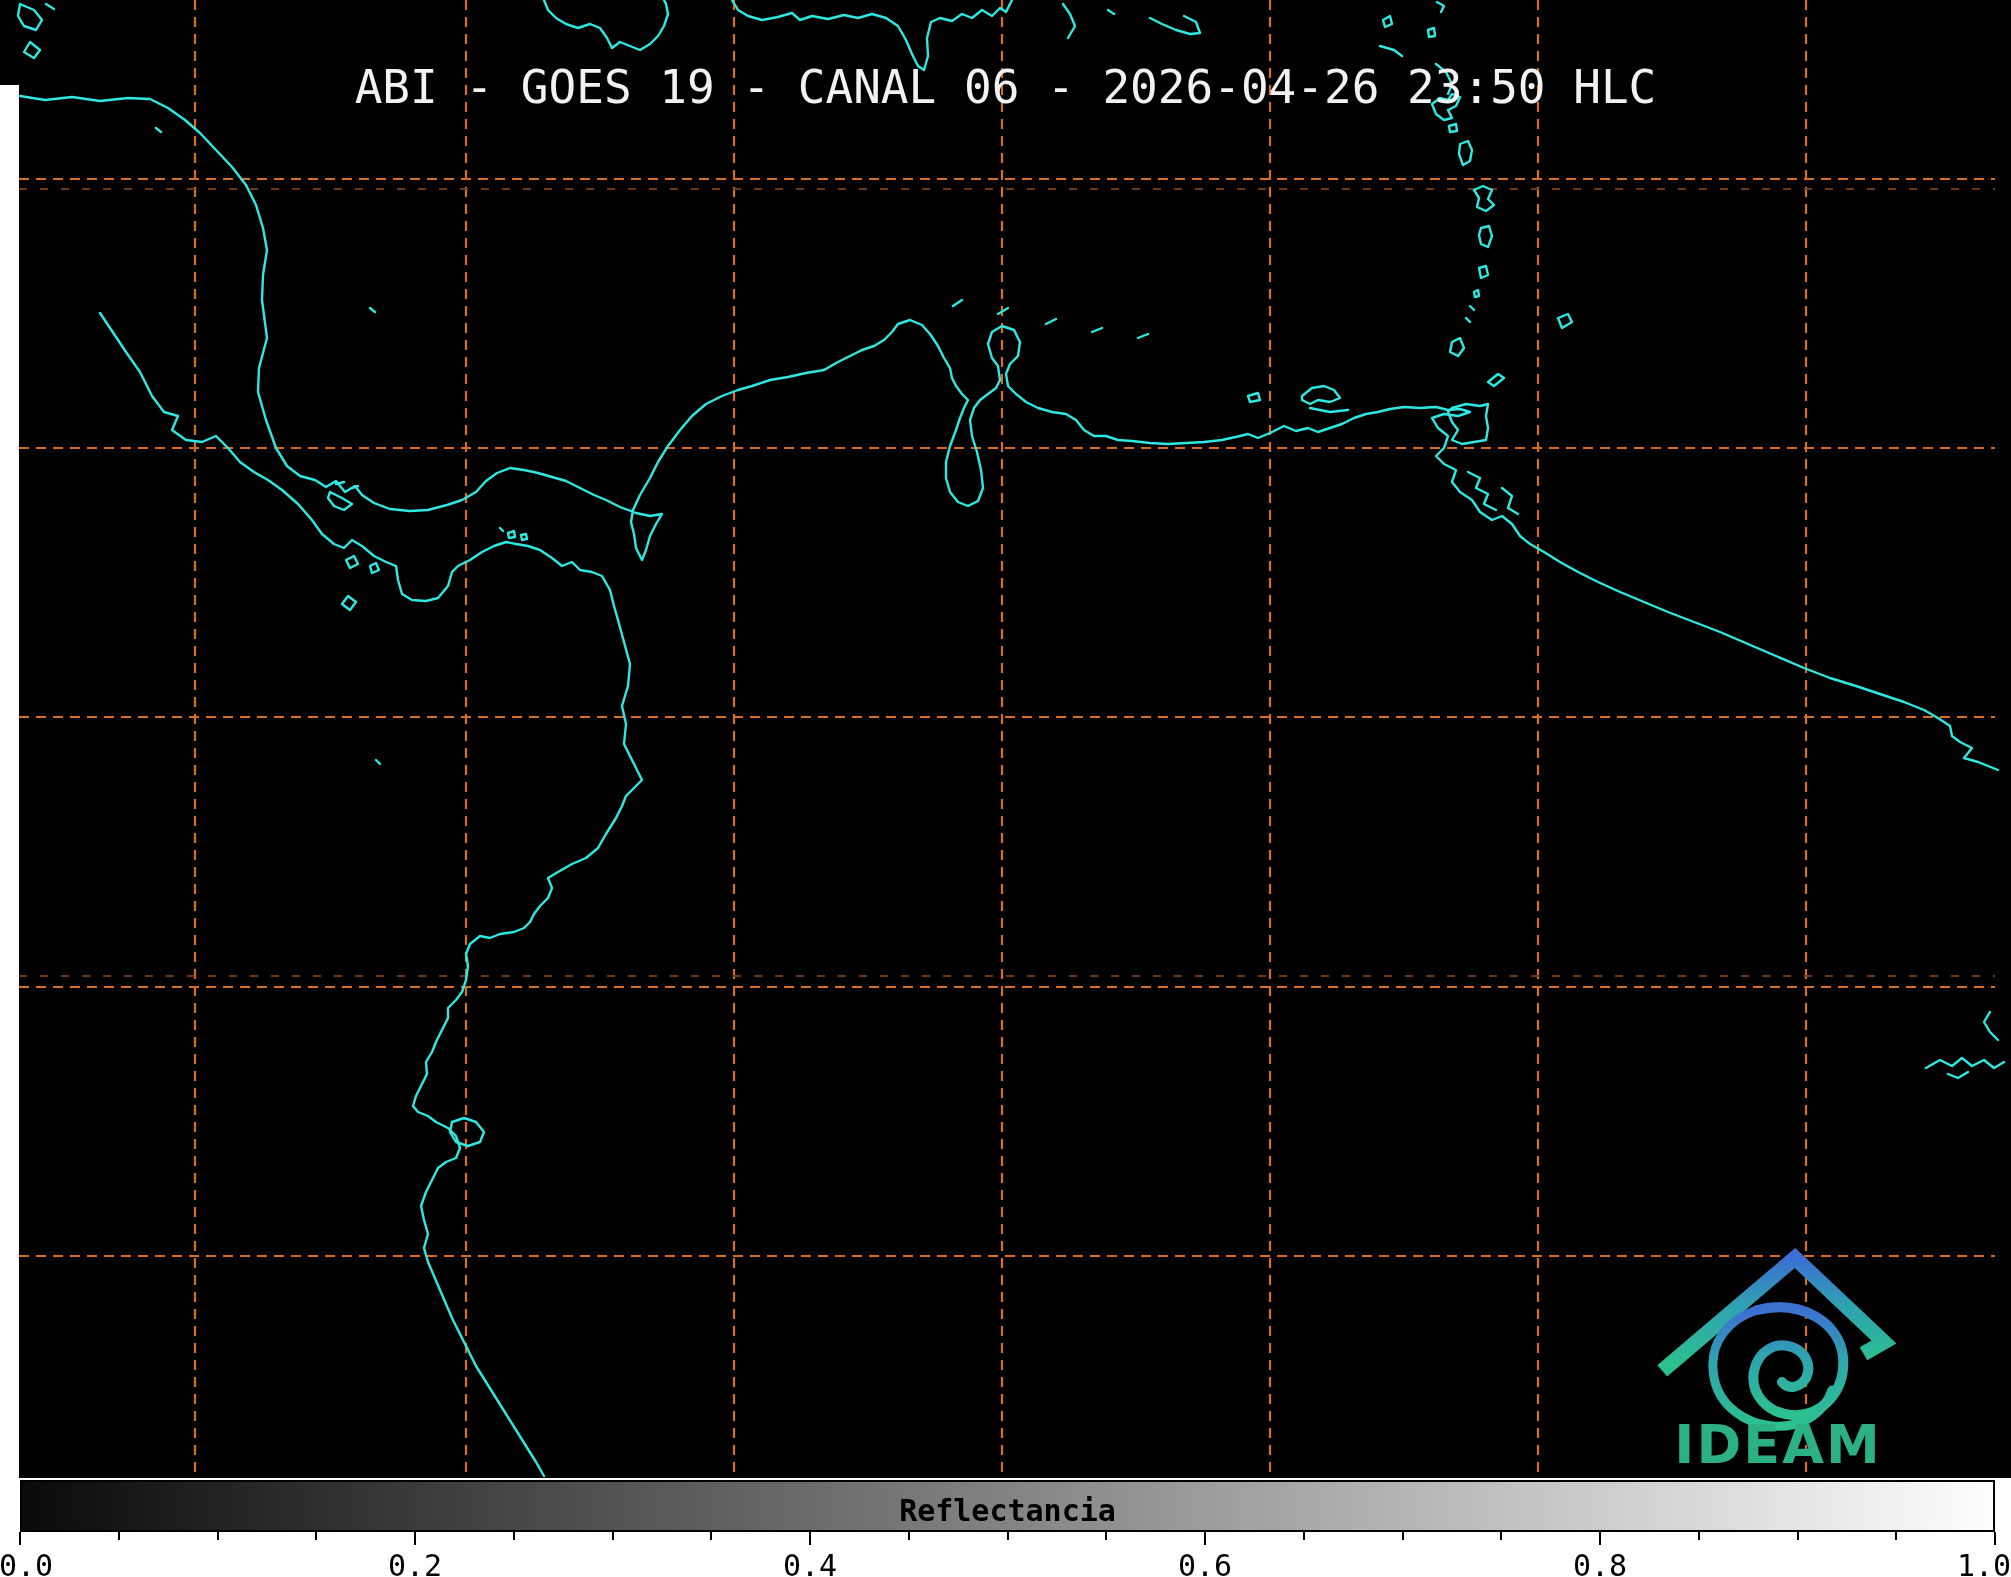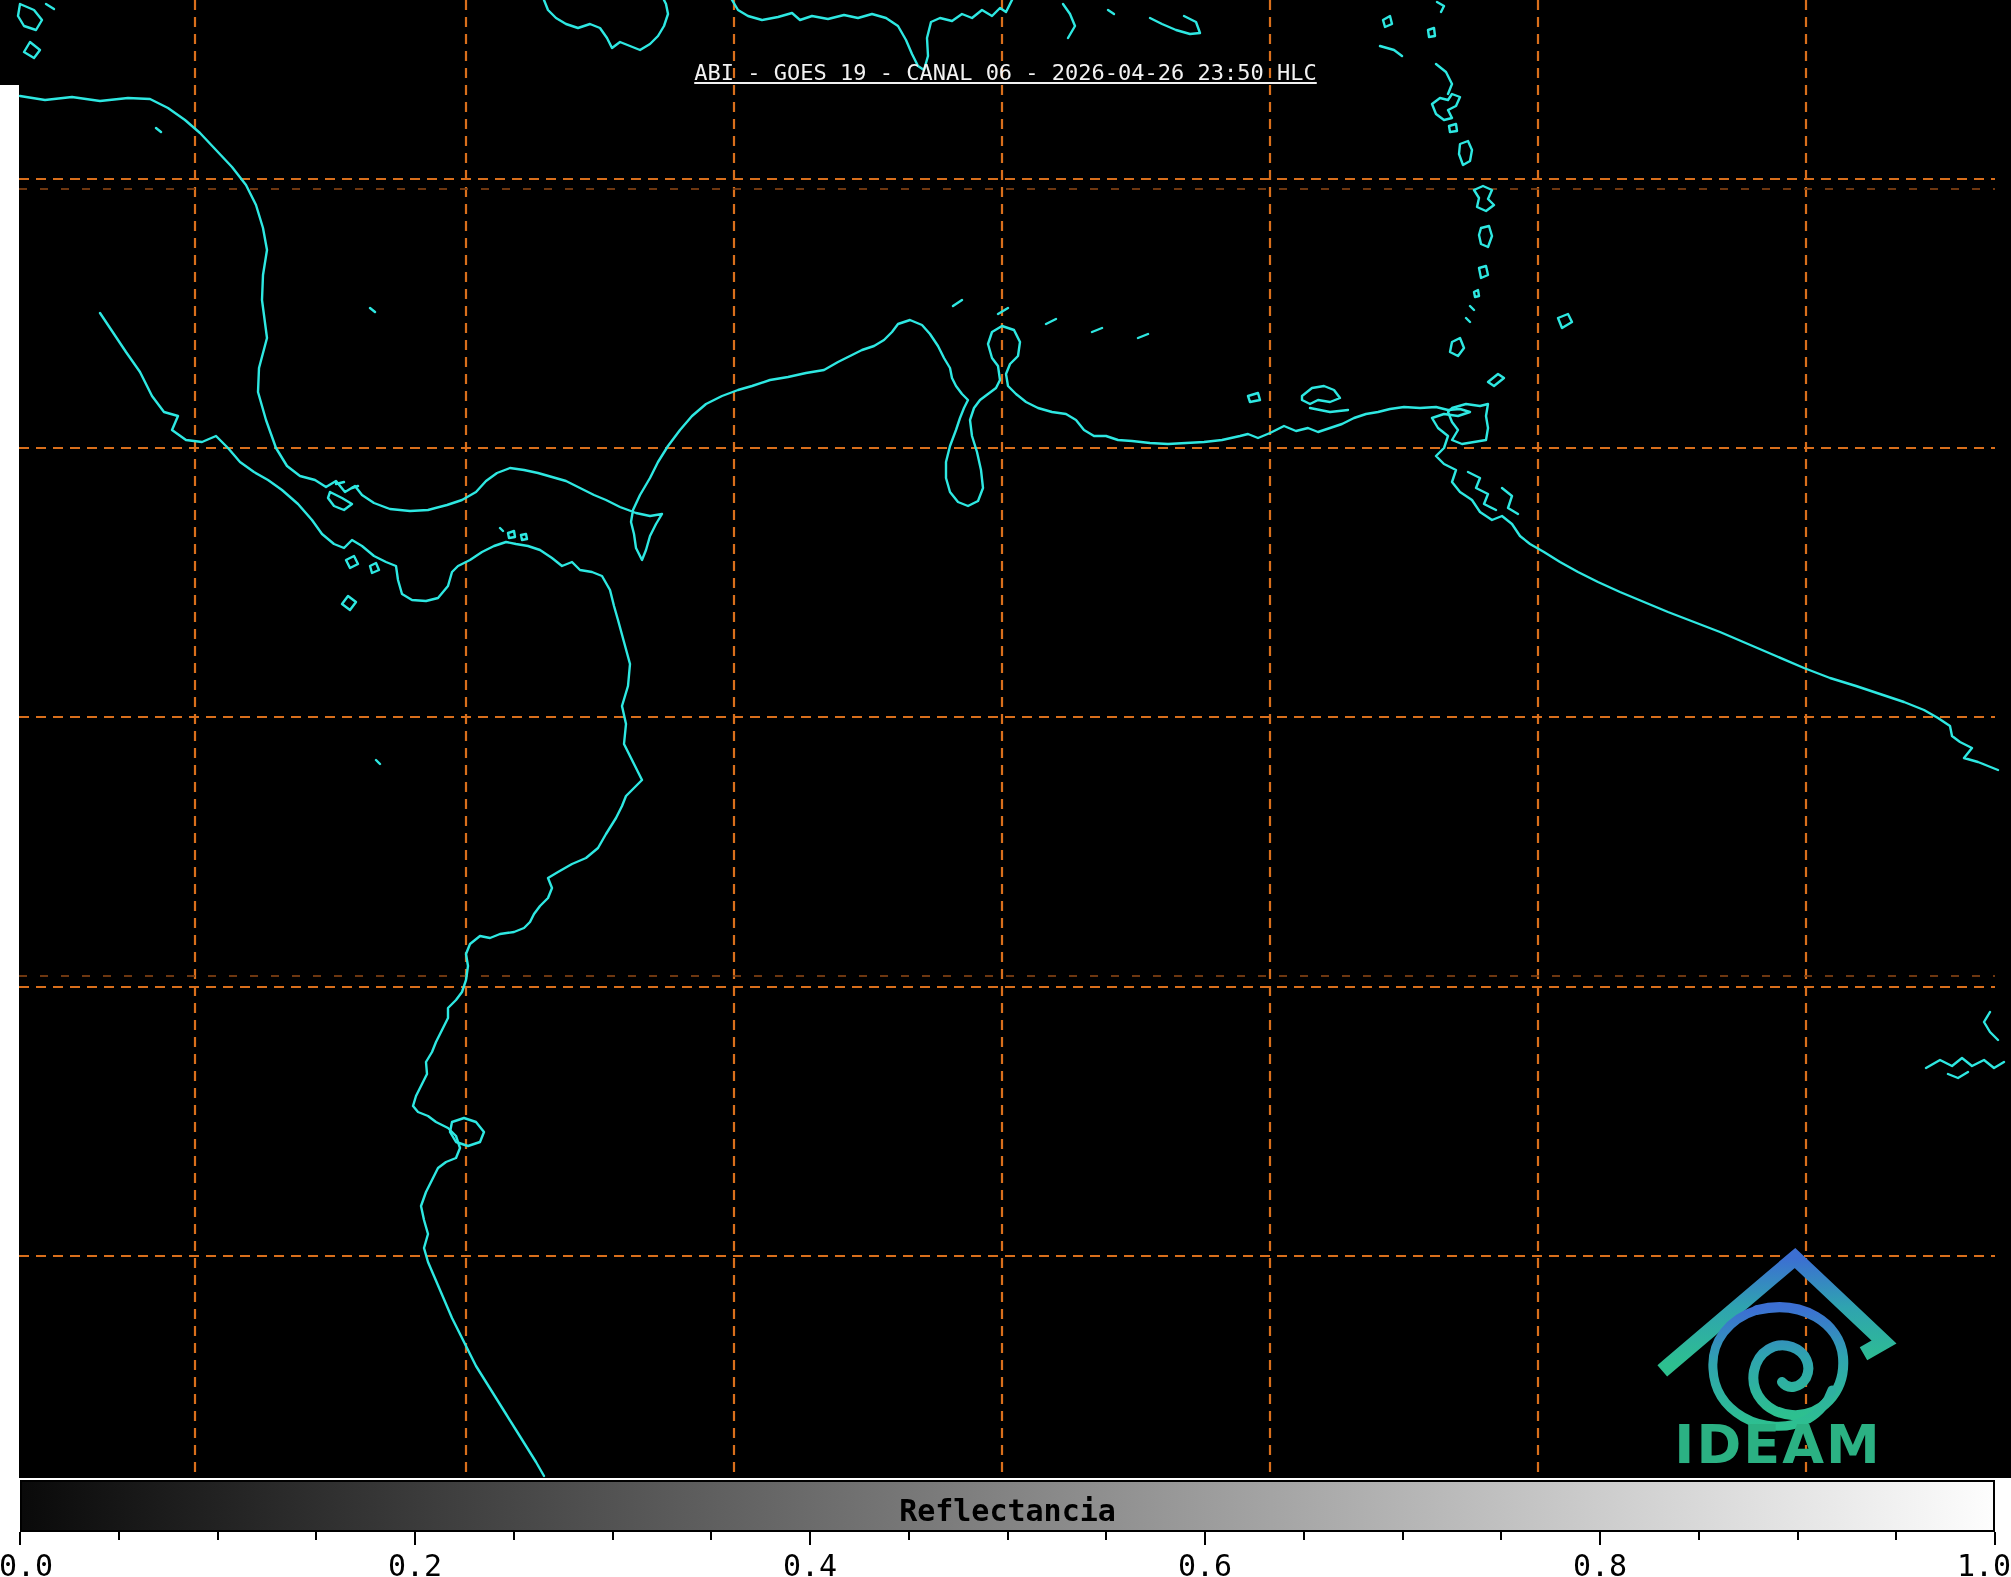--- a/index.html
+++ b/index.html
@@ -2,21 +2,21 @@
 <html><head>
 <meta charset="utf-8">
 <style>
   html,body{margin:0;padding:0;background:#000;}
   body{width:2011px;height:1577px;position:relative;overflow:hidden;
        font-family:"DejaVu Sans Mono", monospace;}
   #map-area{position:absolute;left:0;top:0;width:2011px;height:1478px;background:#000;}
   #nodata-strip{position:absolute;left:0;top:85px;width:19px;height:1393px;background:#ffffff;}
   #map-svg{position:absolute;left:0;top:0;}
   #title{position:absolute;left:0;top:60px;width:2011px;text-align:center;
-         color:#f2f2f2;font-size:22px;letter-spacing:0px;white-space:pre;text-decoration:underline;}
+         color:#f2f2f2;font-size:46px;letter-spacing:0px;white-space:pre;}
   
   #bottom-strip{position:absolute;left:0;top:1478px;width:2011px;height:99px;background:#ffffff;}
   #colorbar{position:absolute;left:20px;top:2px;width:1975px;height:52px;
             background:linear-gradient(90deg,#0a0a0a 0%,#fdfdfd 100%);
             border:2px solid #000;box-sizing:border-box;}
   #colorbar-label{position:absolute;left:0;top:11px;width:100%;text-align:center;
             color:#000;font-size:30px;font-weight:bold;}
   .tick{position:absolute;top:54px;width:2px;background:#000;}
   .tick.major{height:13px;}
   .tick.minor{height:8px;}

